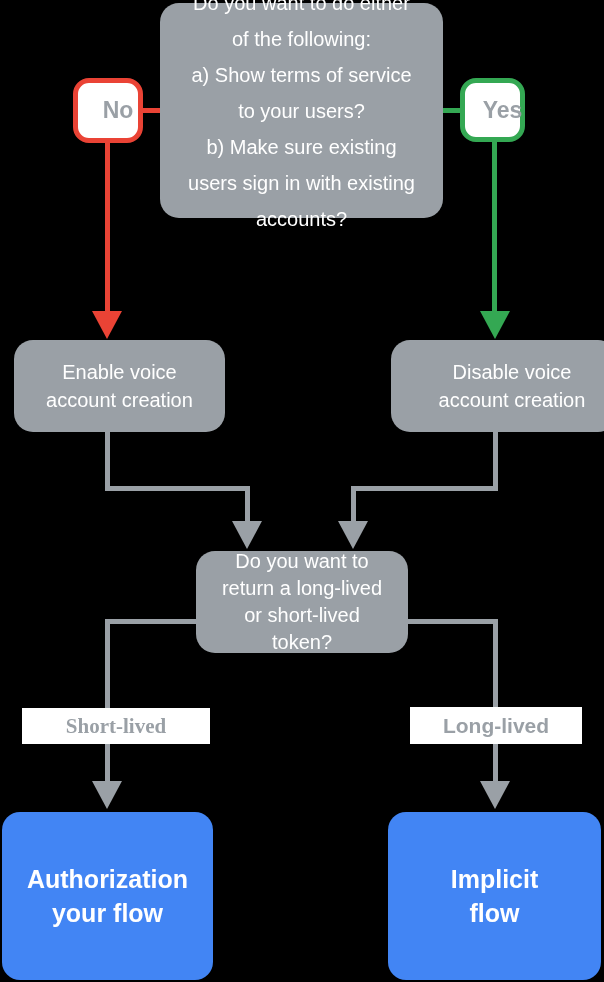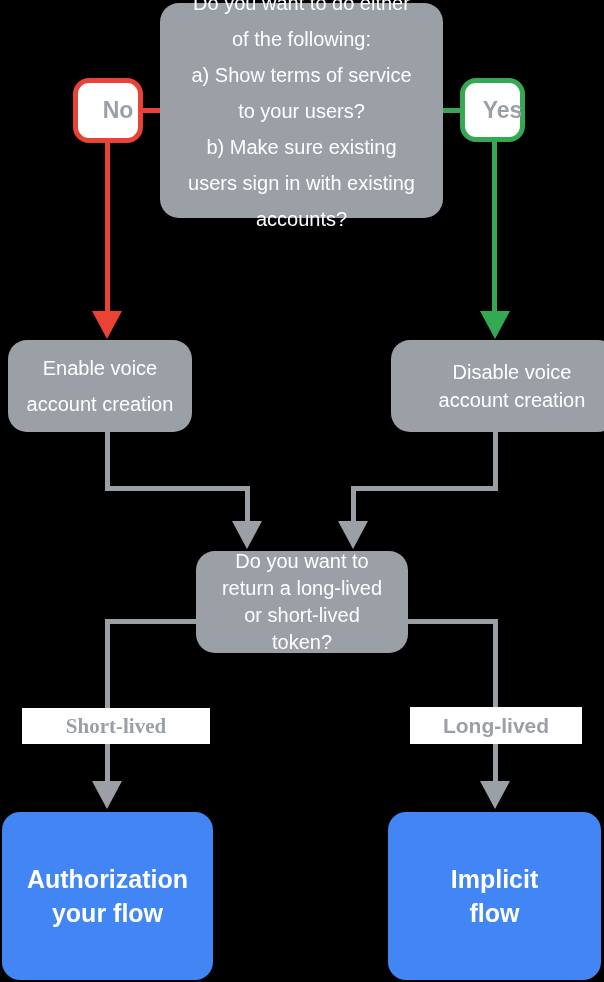--- a/index.html
+++ b/index.html
@@ -25,21 +25,21 @@
     background: var(--gray);
     border-radius: 19px;
     color: var(--white);
     display: flex;
     align-items: center;
     justify-content: center;
     text-align: center;
     white-space: pre-line;
   }
   .q1 { left: 160px; top: 3px;   width: 283px; height: 215px; font-size: 20px; line-height: 36px; }
-  .enable  { left: 8px;   top: 340px; width: 184px; height: 92px; font-size: 20px; line-height: 36px; }
+  .enable  { left: 14px;   top: 340px; width: 211px; height: 92px; font-size: 20px; line-height: 28px; }
   .disable { left: 391px; top: 340px; width: 210px; height: 92px; font-size: 20px; line-height: 28px; padding-left: 16px; }
   .q2 { left: 196px; top: 551px; width: 212px; height: 102px; font-size: 20px; line-height: 27px; }
   .bluebox {
     position: absolute;
     background: var(--blue);
     border-radius: 18px;
     color: var(--white);
     font-weight: bold;
     font-size: 25px;
     line-height: 34px;

